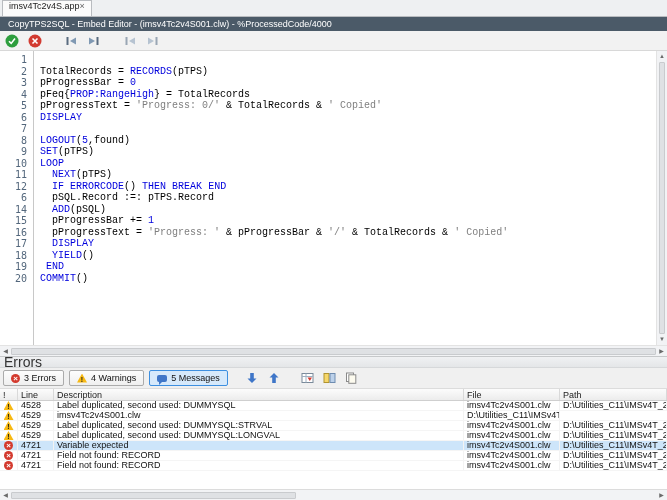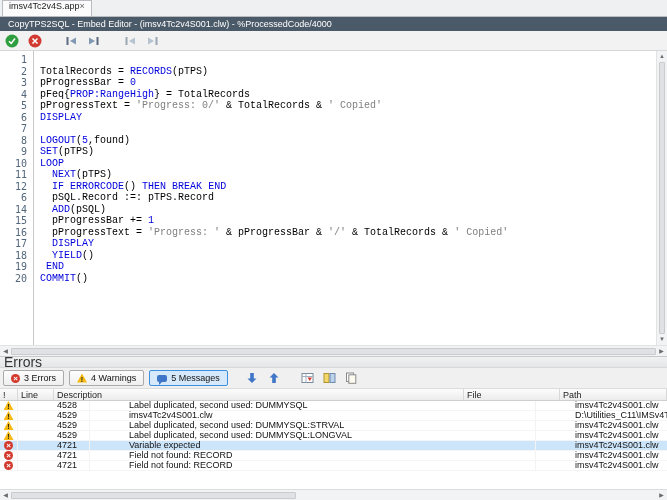--- a/index.html
+++ b/index.html
@@ -52,21 +52,21 @@
   .ico-err { position:relative; display:inline-block; width:9px; height:9px; border-radius:50%; background:#d33a2e; }
   .ico-err::after { content:"×"; position:absolute; left:0; right:0; top:0; color:#fff; font-size:8px; font-weight:bold; line-height:9px; text-align:center; }
   .ico-warn { position:relative; display:inline-block; width:10px; height:9px; background:#f7b913; clip-path:polygon(50% 0,100% 100%,0 100%); }
   .ico-warn::after { content:"!"; position:absolute; left:0; right:0; top:1px; color:#1a1a1a; font-size:7px; font-weight:bold; line-height:9px; text-align:center; }
   .ico-msg { position:relative; display:inline-block; width:10px; height:7px; background:#3f76c8; border-radius:2px; }
   .ico-msg::after { content:""; position:absolute; left:2px; bottom:-3px; border-left:3px solid #3f76c8; border-bottom:3px solid transparent; }
 
   .eheader { display:grid; grid-template-columns:18px 36px 410px 96px 1fr; height:12px; background:linear-gradient(#fcfcfc,#ececec); border-bottom:1px solid #cfcfcf; font-size:9px; color:#222; }
   .hcell { border-right:1px solid #d9d9d9; padding:0 3px; line-height:12px; overflow:hidden; white-space:nowrap; }
   .elist { background:#fff; }
-  .erow { display:grid; grid-template-columns:18px 36px 410px 96px 1fr; height:10px; line-height:9px; background:#fff; border-bottom:1px solid #f5f5f5; font-size:9px; color:#111;gap:36px; }
+  .erow { display:grid; grid-template-columns:18px 36px 410px 96px 1fr; height:10px; line-height:9px; background:#fff; border-bottom:1px solid #f5f5f5; font-size:9px; color:#111; }
   .erow.selected { background:#cde5fa; }
   .cell { padding:0 3px; overflow:hidden; white-space:nowrap; border-right:1px solid #f3f3f3; }
   .c-icon { display:flex; align-items:center; justify-content:center; padding:0; }
 
   .filler { flex:1; background:#fff; }
   .bottom-scroll { border-top:1px solid #dcdcdc; }
 </style>
 </head>
 <body>
 

